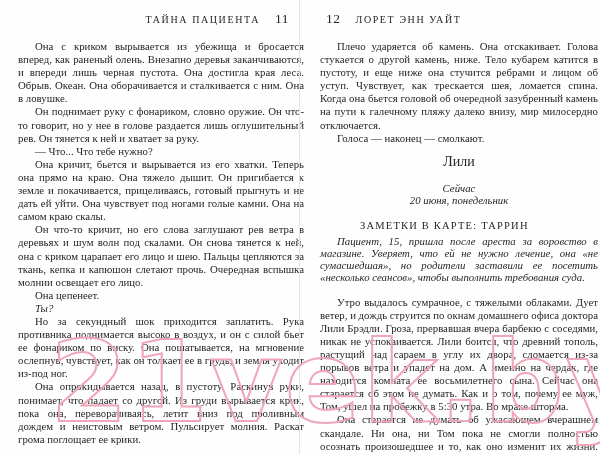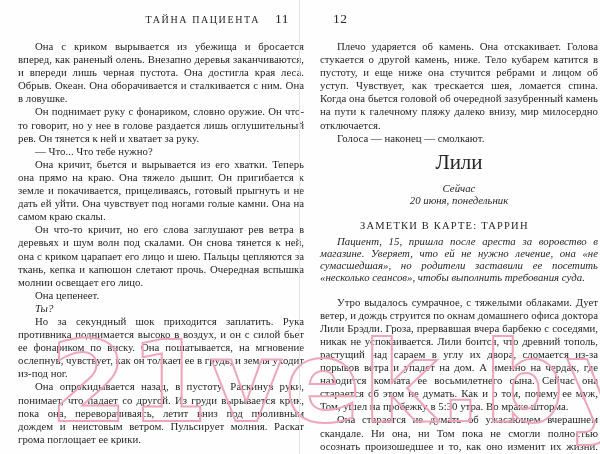--- a/index.html
+++ b/index.html
@@ -8,36 +8,36 @@
     background:#fefefe;color:#262626;
     font-family:"Liberation Serif","DejaVu Serif",serif;
   }
   .page{position:absolute;top:0;height:436px;background:transparent;}
   .page-left{left:0;width:299px;}
   .page-right{left:300px;width:300px;}
   .gutter{position:absolute;top:0;left:299px;width:1px;height:454px;background:#e4e4e4;}
 
   .running-head{position:absolute;top:11px;display:flex;align-items:baseline;gap:15px;}
   .running-head.rh-left{right:10px;}
-  .running-head.rh-right{left:33px;}
+  .running-head.rh-right{left:26px;}
   .running-title{font-size:10px;letter-spacing:1.6px;white-space:nowrap;}
   .page-number{font-size:13.5px;letter-spacing:.5px;}
 
   .text-block{position:absolute;top:40px;}
   .tb-left{left:18px;width:286px;}
   .tb-right{left:20px;width:278px;}
 
   .para{
     margin:0;font-size:10.8px;line-height:13.1px;
     text-align:justify;text-indent:17px;
   }
   .italic{font-style:italic;}
 
   .chapter-title{
-    text-align:center;font-size:21px;line-height:18px;
+    text-align:center;font-size:14px;line-height:18px;
     margin-top:8px;font-weight:normal;
   }
   .chapter-sub{
     text-align:center;font-style:italic;font-size:10.8px;line-height:12.5px;
   }
   .sub-first{margin-top:11px;font-style:italic;}
   .notes-heading{
     margin-top:13px;font-size:10.5px;letter-spacing:1.2px;
     text-indent:40px;white-space:nowrap;
   }
@@ -70,20 +70,21 @@
       <p class="para">Она цепенеет.</p>
       <p class="para italic">Ты?</p>
       <p class="para">Но за секундный шок приходится заплатить. Рука противника поднимается высоко в воздух, и он с силой бьет ее фонариком по виску. Она пошатывается, на мгновение ослепнув, чувствует, как он толкает ее в грудь, и земля уходит из-под ног.</p>
       <p class="para">Она опрокидывается назад, в пустоту. Раскинув руки, понимает, что падает со другой. Из груди вырывается крик, пока она, переворачиваясь, летит вниз под проливным дождем и неистовым ветром. Пульсирует молния. Раскат грома поглощает ее крики.</p>
     </div>
 </div>
 
 <div class="page page-right">
   <div class="running-head rh-right">
     <span class="page-number">12</span>
+    <span class="running-title">ЛОРЕТ ЭНН УАЙТ</span>
   </div>
   <div class="text-block tb-right">
     <div>
         <p class="para">Плечо ударяется об камень. Она отскакивает. Голова стукается о другой камень, ниже. Тело кубарем катится в пустоту, и еще ниже она стучится ребрами и лицом об уступ. Чувствует, как трескается шея, ломается спина. Когда она бьется головой об очередной зазубренный камень на пути к галечному пляжу далеко внизу, мир милосердно отключается.</p>
         <p class="para">Голоса — наконец — смолкают.</p>
       </div>
     <div class="chapter-title">Лили</div>
     <div class="chapter-sub sub-first">Сейчас</div>
     <div class="chapter-sub">20 июня, понедельник</div>
     <div class="notes-heading">ЗАМЕТКИ В КАРТЕ: ТАРРИН</div>

